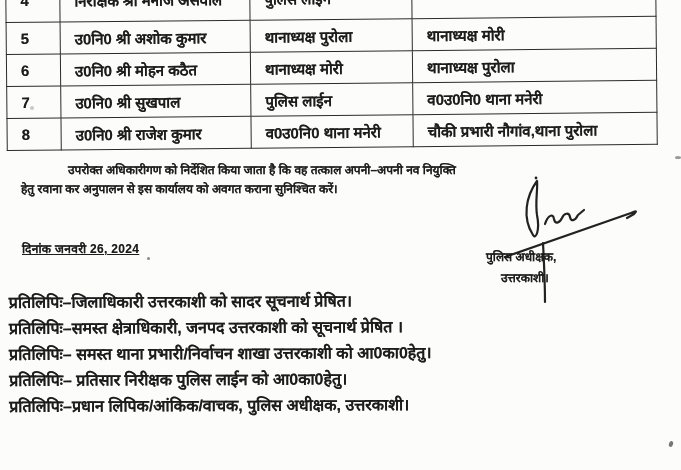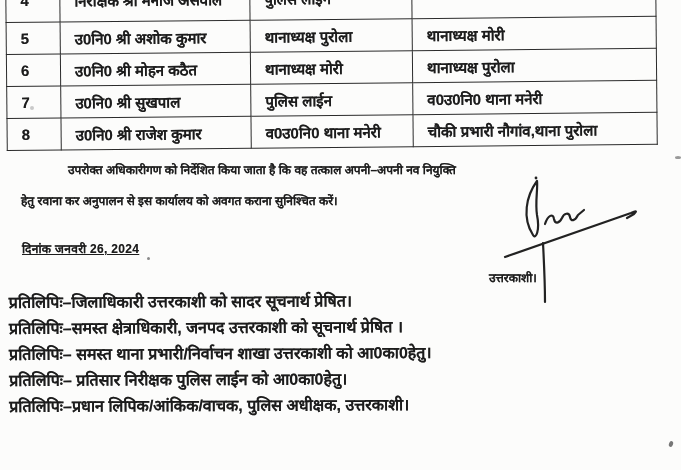--- a/index.html
+++ b/index.html
@@ -35,27 +35,27 @@
   td.c-new{padding-left:15px;}
   tr.r4 .lift{position:relative;top:-5px;display:inline-block;}
   
   .line{
     position:absolute;white-space:nowrap;
     font-size:12px;font-weight:600;
     text-shadow:0 0 .4px rgba(20,20,20,.5);
     margin-top:12px;
   }
   .para1{left:68px;top:149px;}
-  .para2{left:21px;top:180px;text-align:center;}
+  .para2{left:21px;top:168px;text-align:center;}
   .letterno{left:22px;top:202px;letter-spacing:.3px;}
   .dateline{left:22px;top:228px;letter-spacing:.3px;text-decoration:underline;}
   
   .sig-svg{position:absolute;left:490px;top:173px;}
   .sig-designation{left:486px;top:236px;}
-  .sig-place{left:489px;top:257px;}
+  .sig-place{left:501px;top:257px;}
   
   .copies{position:absolute;left:9px;top:289px;transform:rotate(-0.25deg);}
   .copies .copy-line{
     position:relative;height:26px;line-height:26px;
     font-size:16px;font-weight:600;white-space:nowrap;
     text-shadow:0 0 .4px rgba(20,20,20,.5);
   }
   
   .speck{position:absolute;background:#8a8a8a;border-radius:50%;}
   .speck.s1{left:147px;top:257px;width:3px;height:3px;}
@@ -118,20 +118,21 @@
 
   <svg class="sig-svg" width="160" height="135" viewBox="0 0 160 135">
     <g fill="none" stroke="#222" stroke-width="2.2" stroke-linecap="round" stroke-linejoin="round">
       <circle cx="46" cy="5" r="1.4" fill="#222" stroke="none"></circle>
       <path d="M47,8 C36,23 32,45 43,62 C46,67 50,57 47,42 C45,29 48,15 47,8"></path>
       <path d="M55,51 C58,42 63,40 64,46 C65,51 69,51 72,45 C74,40 79,39 80,44 C81,49 85,48 88,42 L94,37"></path>
       <path d="M15,84 L141,40 C145,38 148,37 144,41 L137,45"></path>
       <path d="M53,70 C54,90 55,108 55,129"></path>
     </g>
   </svg>
+  <div class="line sig-designation">पुलिस अधीक्षक,</div>
   <div class="line sig-place">उत्तरकाशी।</div>
 
   <div class="copies">
     <div class="copy-line">प्रतिलिपिः–जिलाधिकारी उत्तरकाशी को सादर सूचनार्थ प्रेषित।</div>
     <div class="copy-line">प्रतिलिपिः–समस्त क्षेत्राधिकारी, जनपद उत्तरकाशी को सूचनार्थ प्रेषित ।</div>
     <div class="copy-line">प्रतिलिपिः– समस्त थाना प्रभारी/निर्वाचन शाखा उत्तरकाशी को आ0का0हेतु।</div>
     <div class="copy-line">प्रतिलिपिः– प्रतिसार निरीक्षक पुलिस लाईन को आ0का0हेतु।</div>
     <div class="copy-line">प्रतिलिपिः–प्रधान लिपिक/आंकिक/वाचक, पुलिस अधीक्षक, उत्तरकाशी।</div>
   </div>
 

